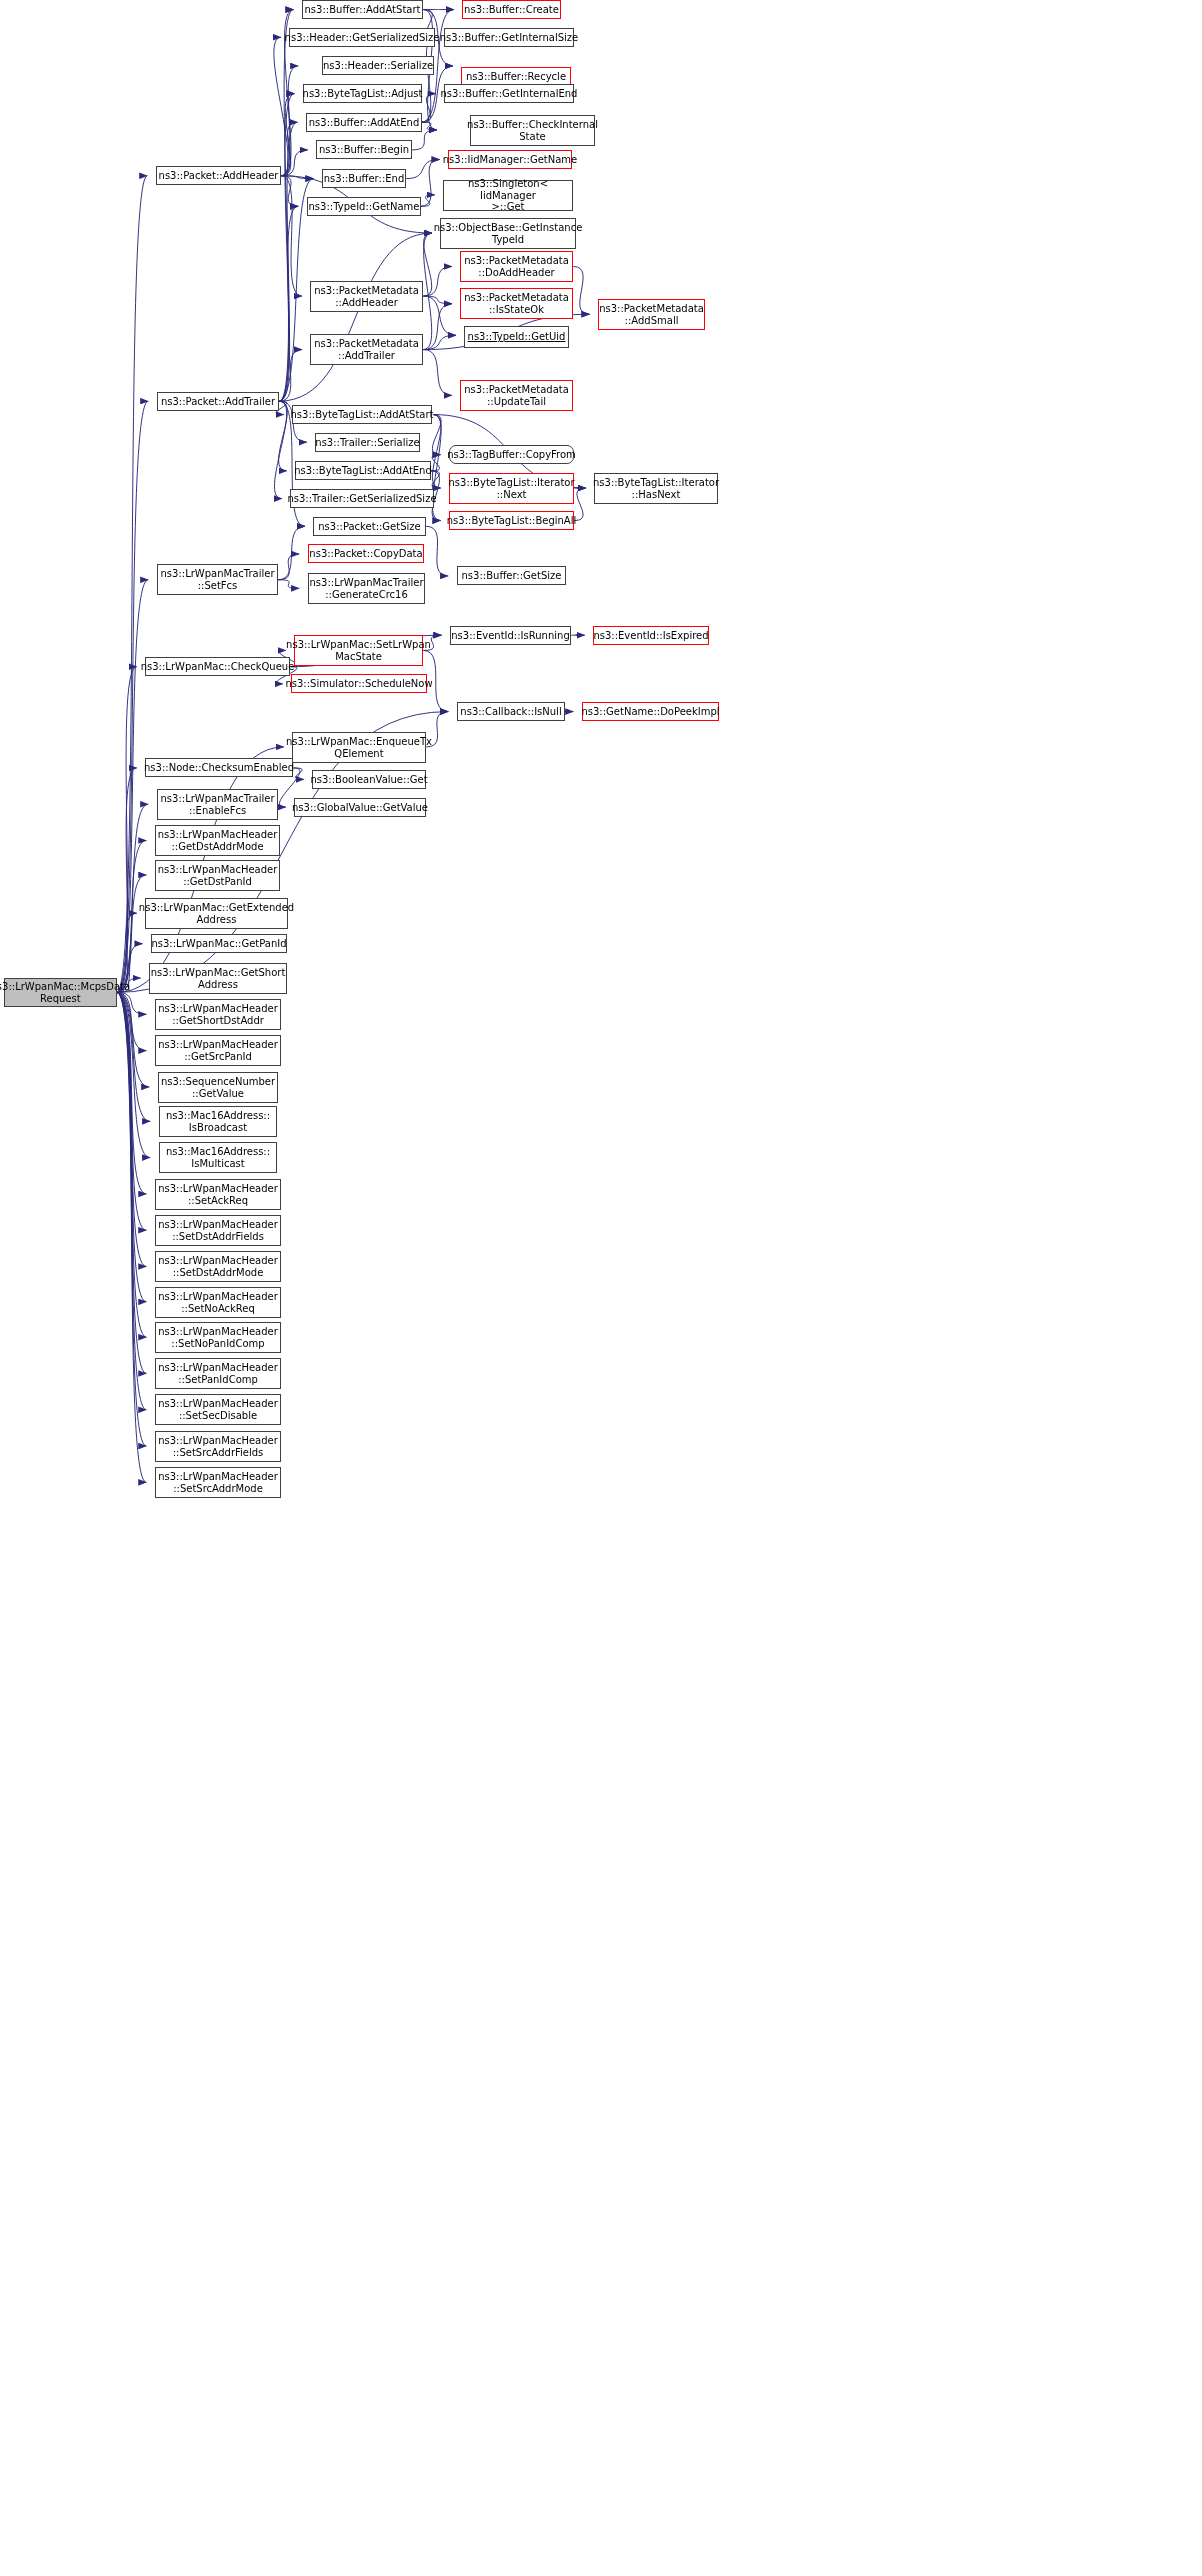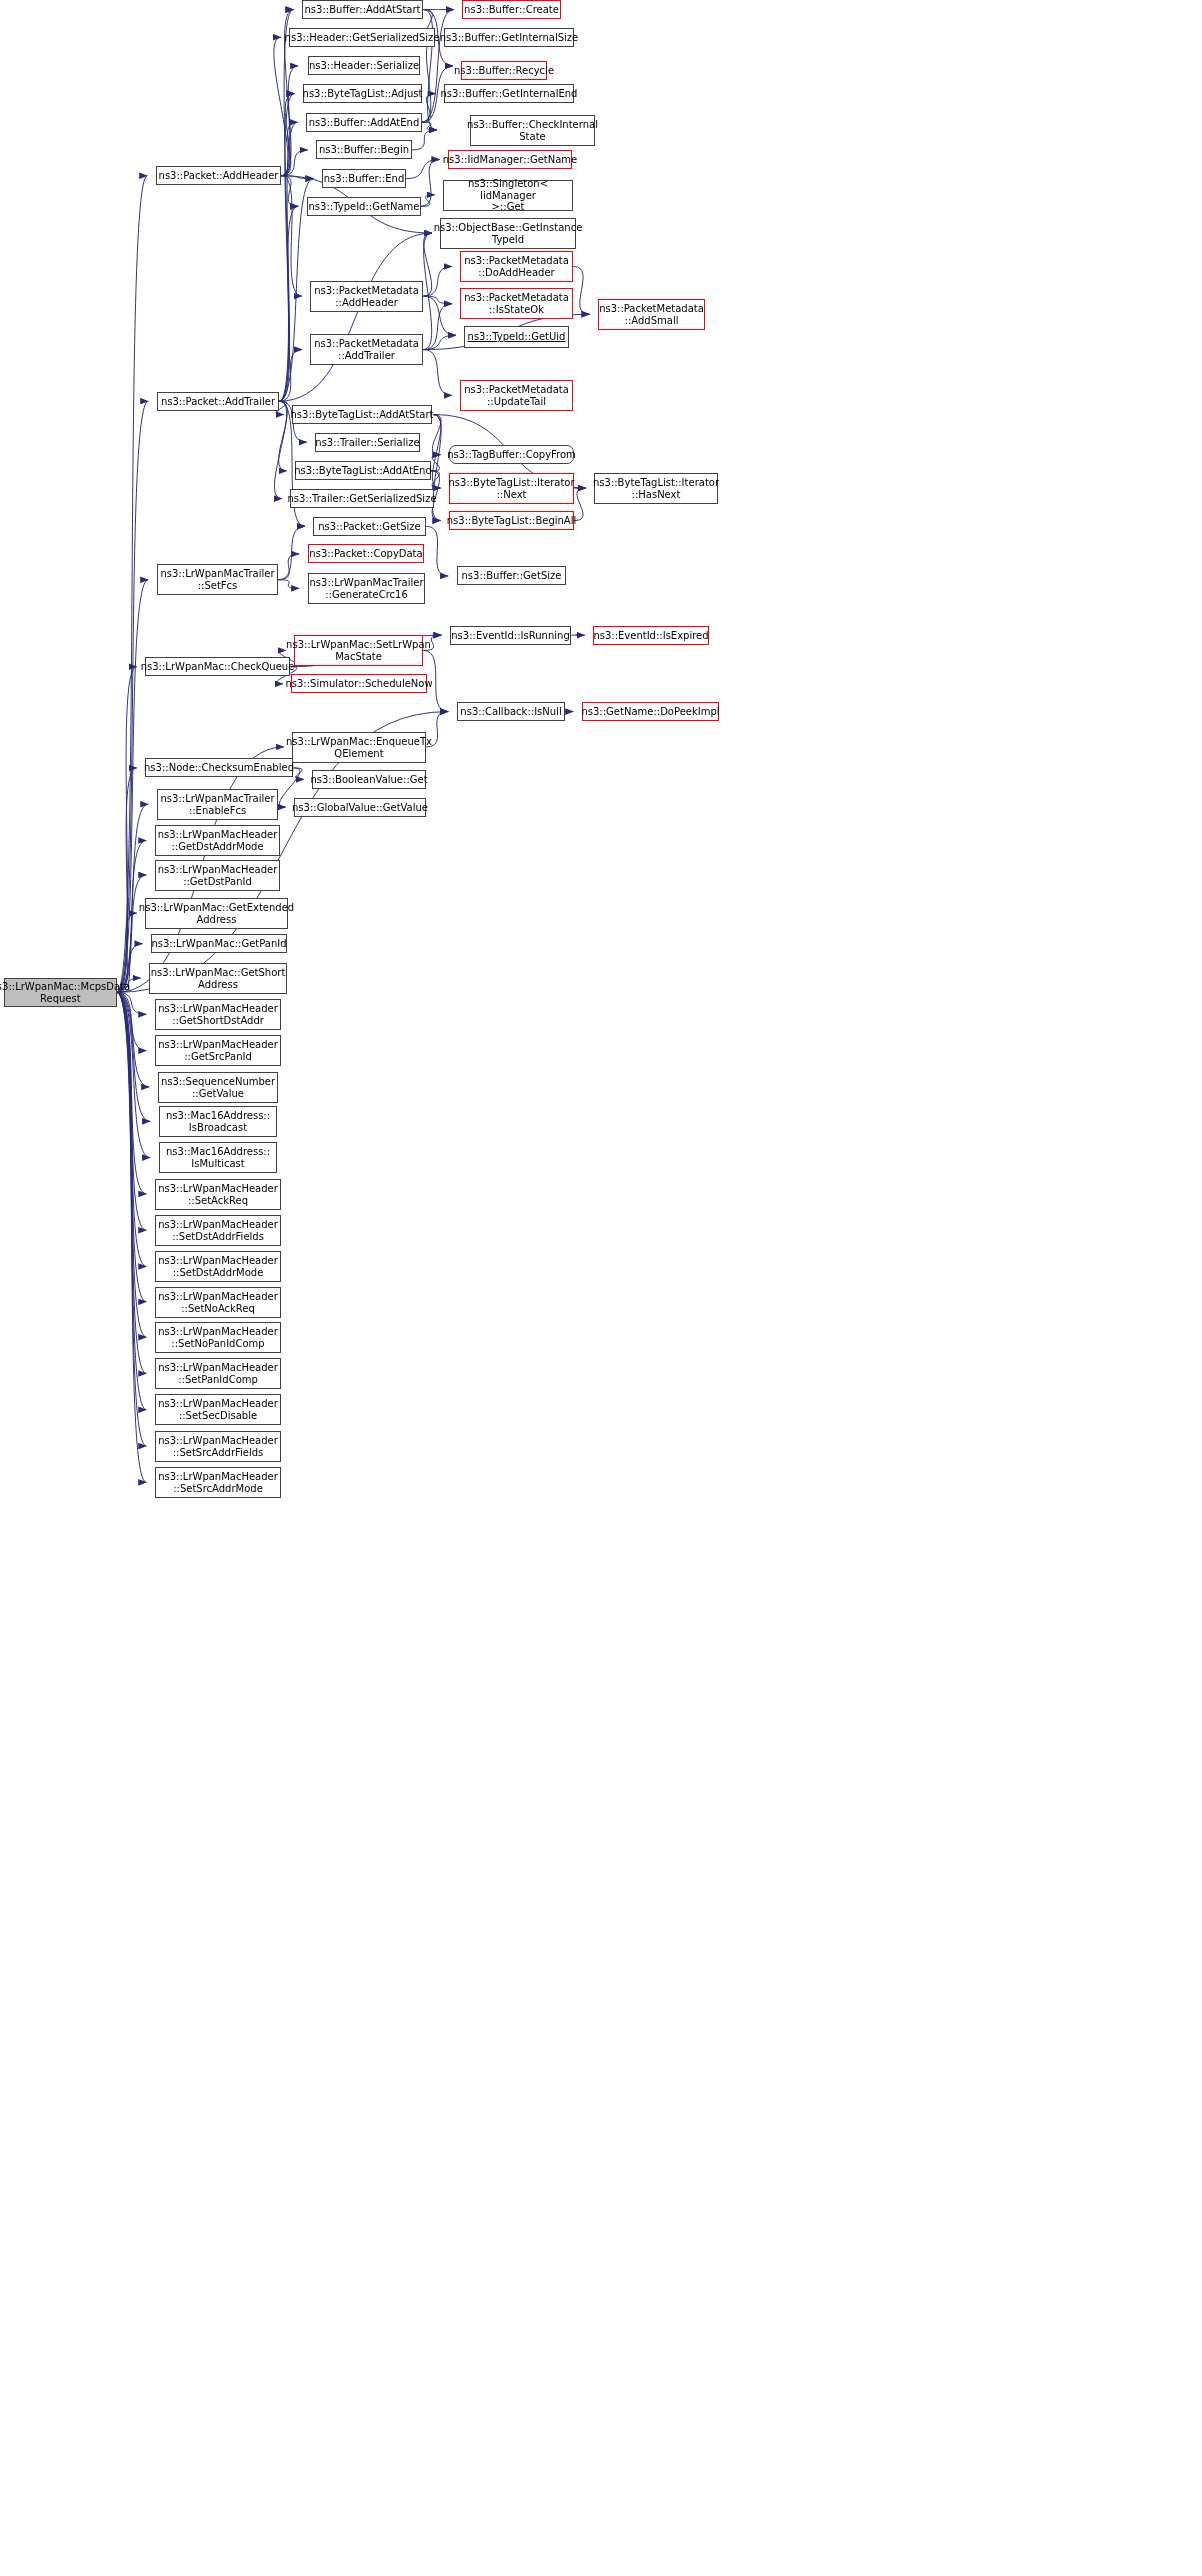--- a/index.html
+++ b/index.html
@@ -122,29 +122,29 @@
         <path d="M307,804 C333,804 273,845 299,845" fill="none" stroke="#2a2a7a" stroke-width="1" marker-end="url(#ah)"></path>
       </g>
   </svg>
   <div id="node-layer">
       <div class="node root" style="left: 3.8px; top: 978px; width: 113px; height: 29px;">ns3::LrWpanMac::McpsData
 Request</div>
       <div class="node" style="left: 156px; top: 166px; width: 125px; height: 19px;">ns3::Packet::AddHeader</div>
       <div class="node" style="left: 157px; top: 392px; width: 122px; height: 19px;">ns3::Packet::AddTrailer</div>
       <div class="node" style="left: 302px; top: 0px; width: 121px; height: 19px;">ns3::Buffer::AddAtStart</div>
       <div class="node" style="left: 289px; top: 28px; width: 146px; height: 19px;">ns3::Header::GetSerializedSize</div>
-      <div class="node" style="left: 308px; top: 56px; width: 112px; height: 19px;">ns3::Header::Serialize</div>
+      <div class="node" style="left: 322px; top: 56px; width: 112px; height: 19px;">ns3::Header::Serialize</div>
       <div class="node" style="left: 303px; top: 84px; width: 119px; height: 19px; text-align: center;">ns3::ByteTagList::Adjust</div>
       <div class="node" style="left: 306px; top: 113px; width: 116px; height: 19px;">ns3::Buffer::AddAtEnd</div>
       <div class="node" style="left: 316px; top: 140px; width: 96px; height: 19px;">ns3::Buffer::Begin</div>
       <div class="node" style="left: 322px; top: 169px; width: 84px; height: 19px;">ns3::Buffer::End</div>
       <div class="node" style="left: 307px; top: 197px; width: 114px; height: 19px;">ns3::TypeId::GetName</div>
       <div class="node red" style="left: 462px; top: 0px; width: 99px; height: 19px;">ns3::Buffer::Create</div>
       <div class="node" style="left: 444px; top: 28px; width: 130px; height: 19px;">ns3::Buffer::GetInternalSize</div>
-      <div class="node red" style="left: 461px; top: 61px; width: 86px; height: 19px;">ns3::Buffer::Recycle</div>
+      <div class="node red" style="left: 461px; top: 67px; width: 110px; height: 19px;">ns3::Buffer::Recycle</div>
       <div class="node" style="left: 444px; top: 84px; width: 130px; height: 19px;">ns3::Buffer::GetInternalEnd</div>
       <div class="node" style="left: 470px; top: 115px; width: 125px; height: 31px;">ns3::Buffer::CheckInternal
 State</div>
       <div class="node red" style="left: 448px; top: 150px; width: 124px; height: 19px;">ns3::IidManager::GetName</div>
       <div class="node" style="left: 443px; top: 180px; width: 130px; height: 31px;">ns3::Singleton&lt; IidManager
 &gt;::Get</div>
       <div class="node" style="left: 440px; top: 218px; width: 136px; height: 31px;">ns3::ObjectBase::GetInstance
 TypeId</div>
       <div class="node" style="left: 310px; top: 281px; width: 113px; height: 31px;">ns3::PacketMetadata
 ::AddHeader</div>

